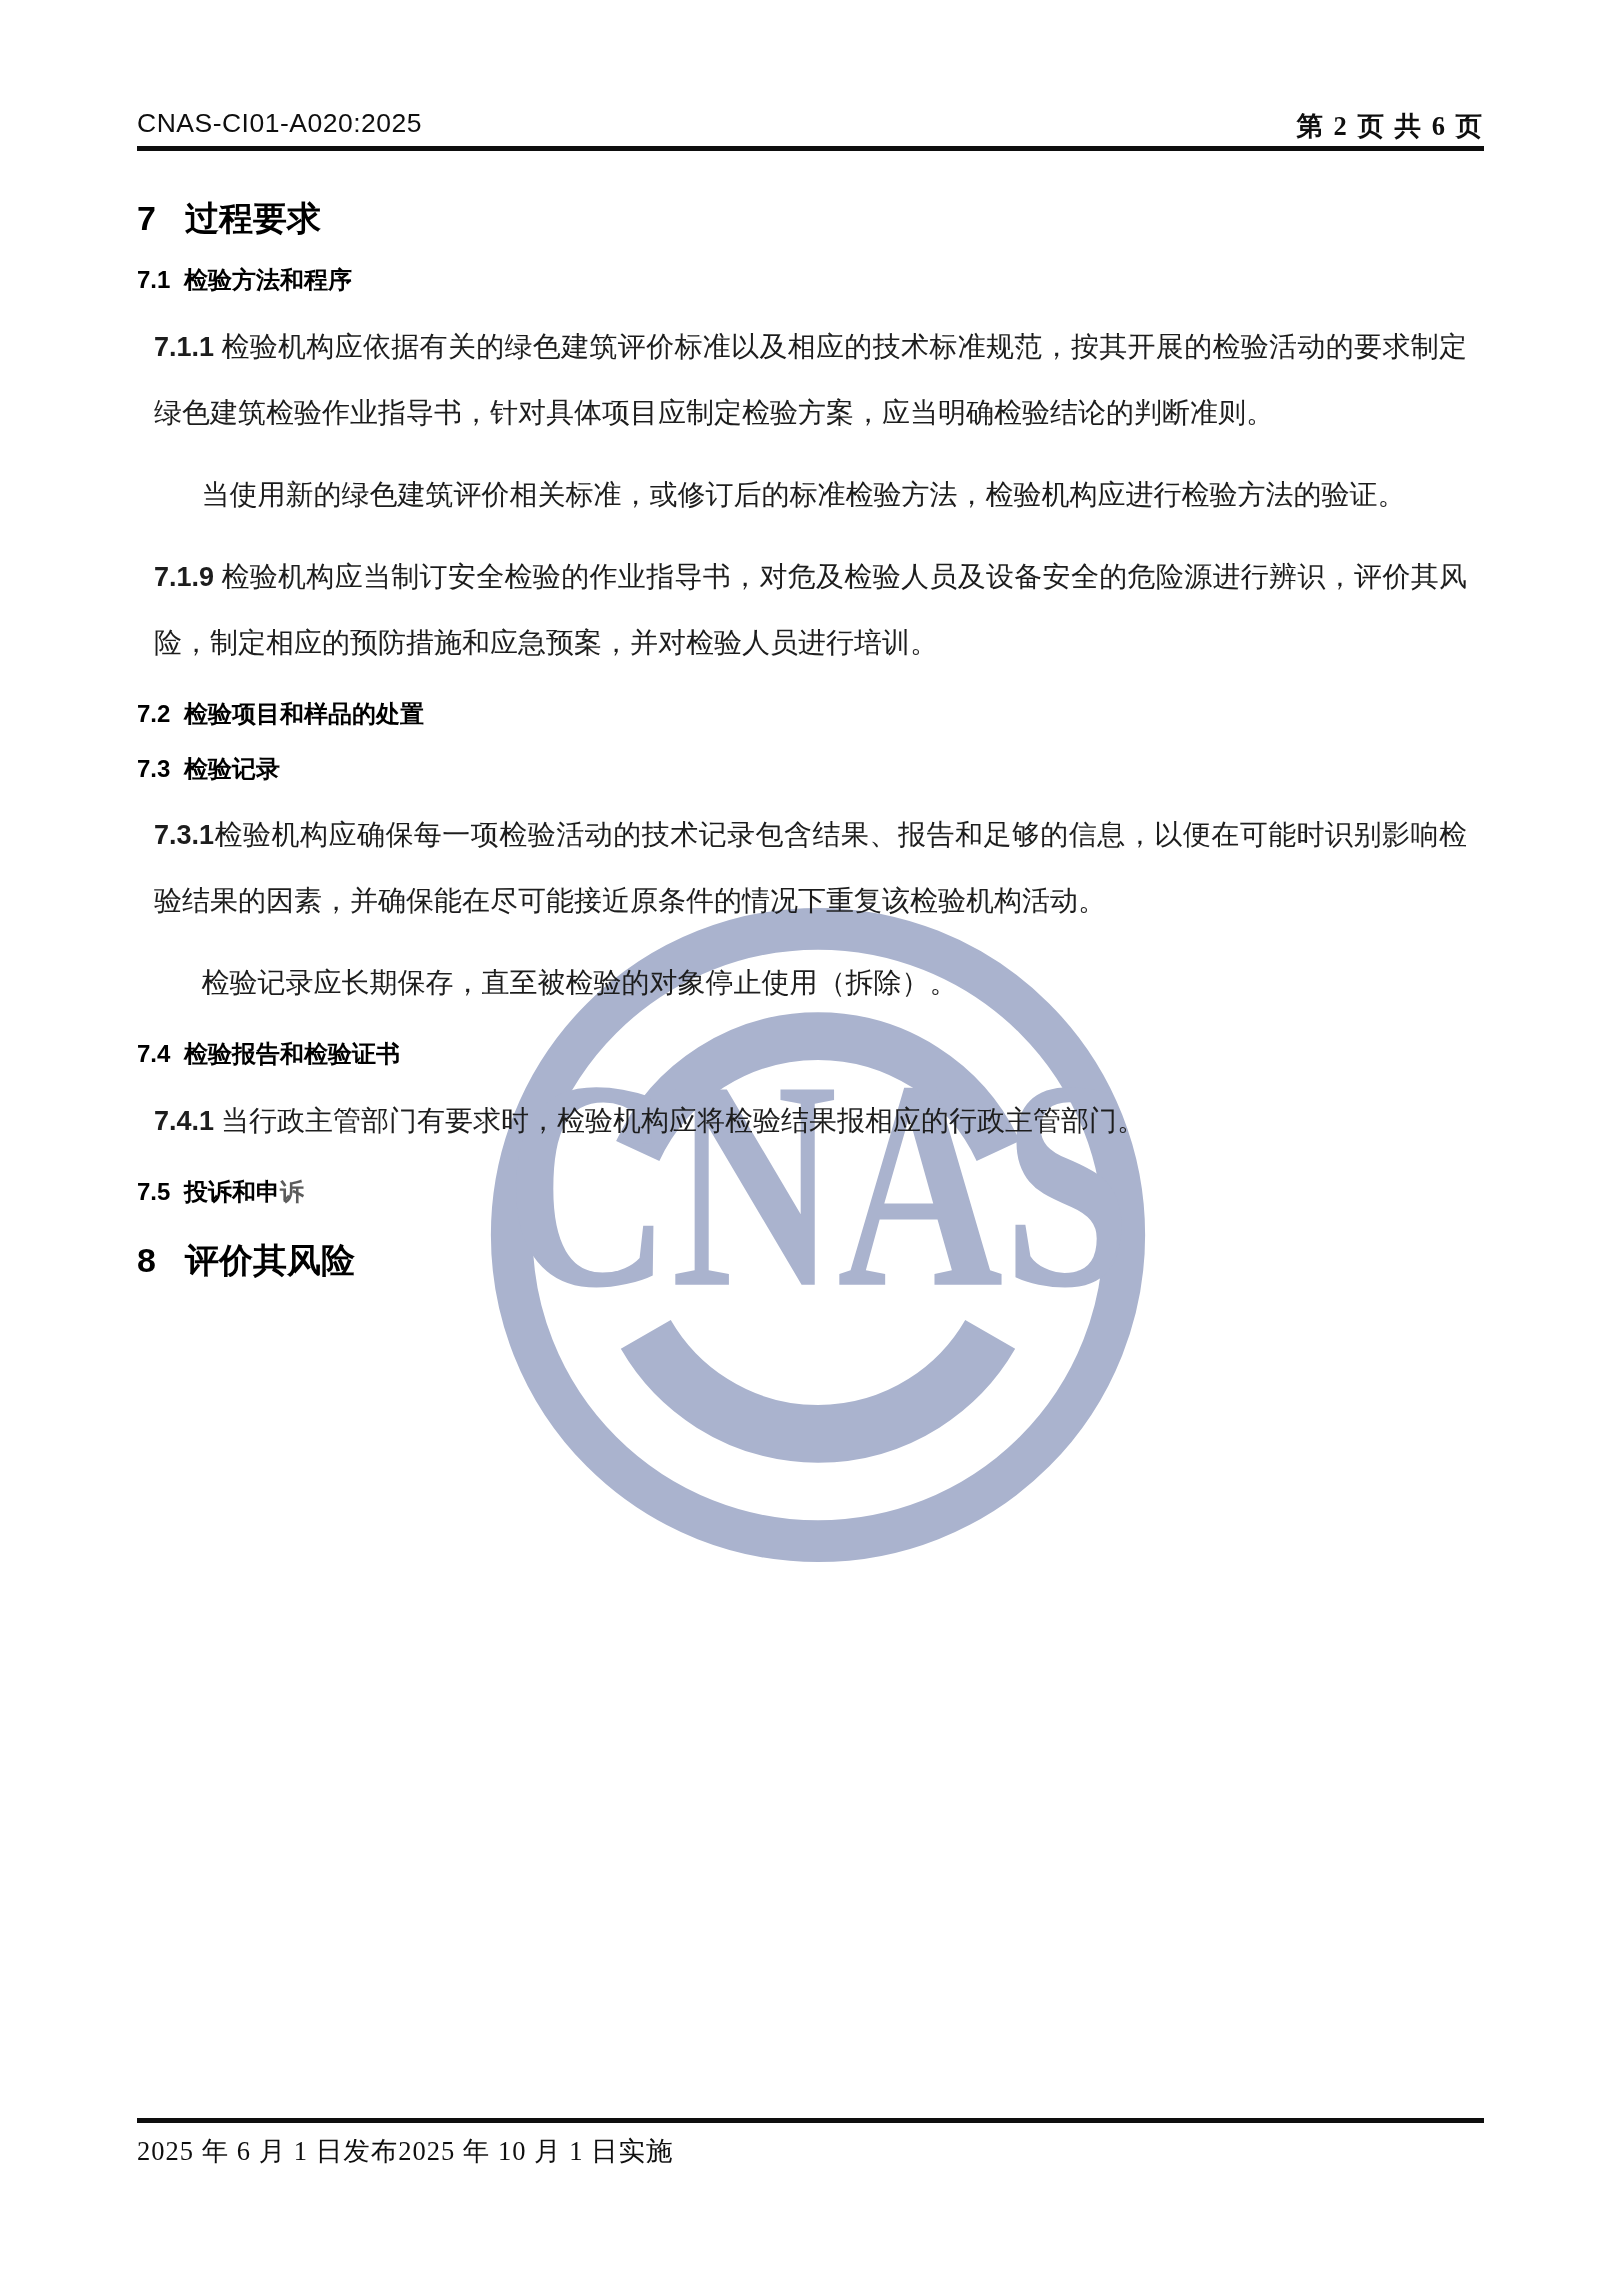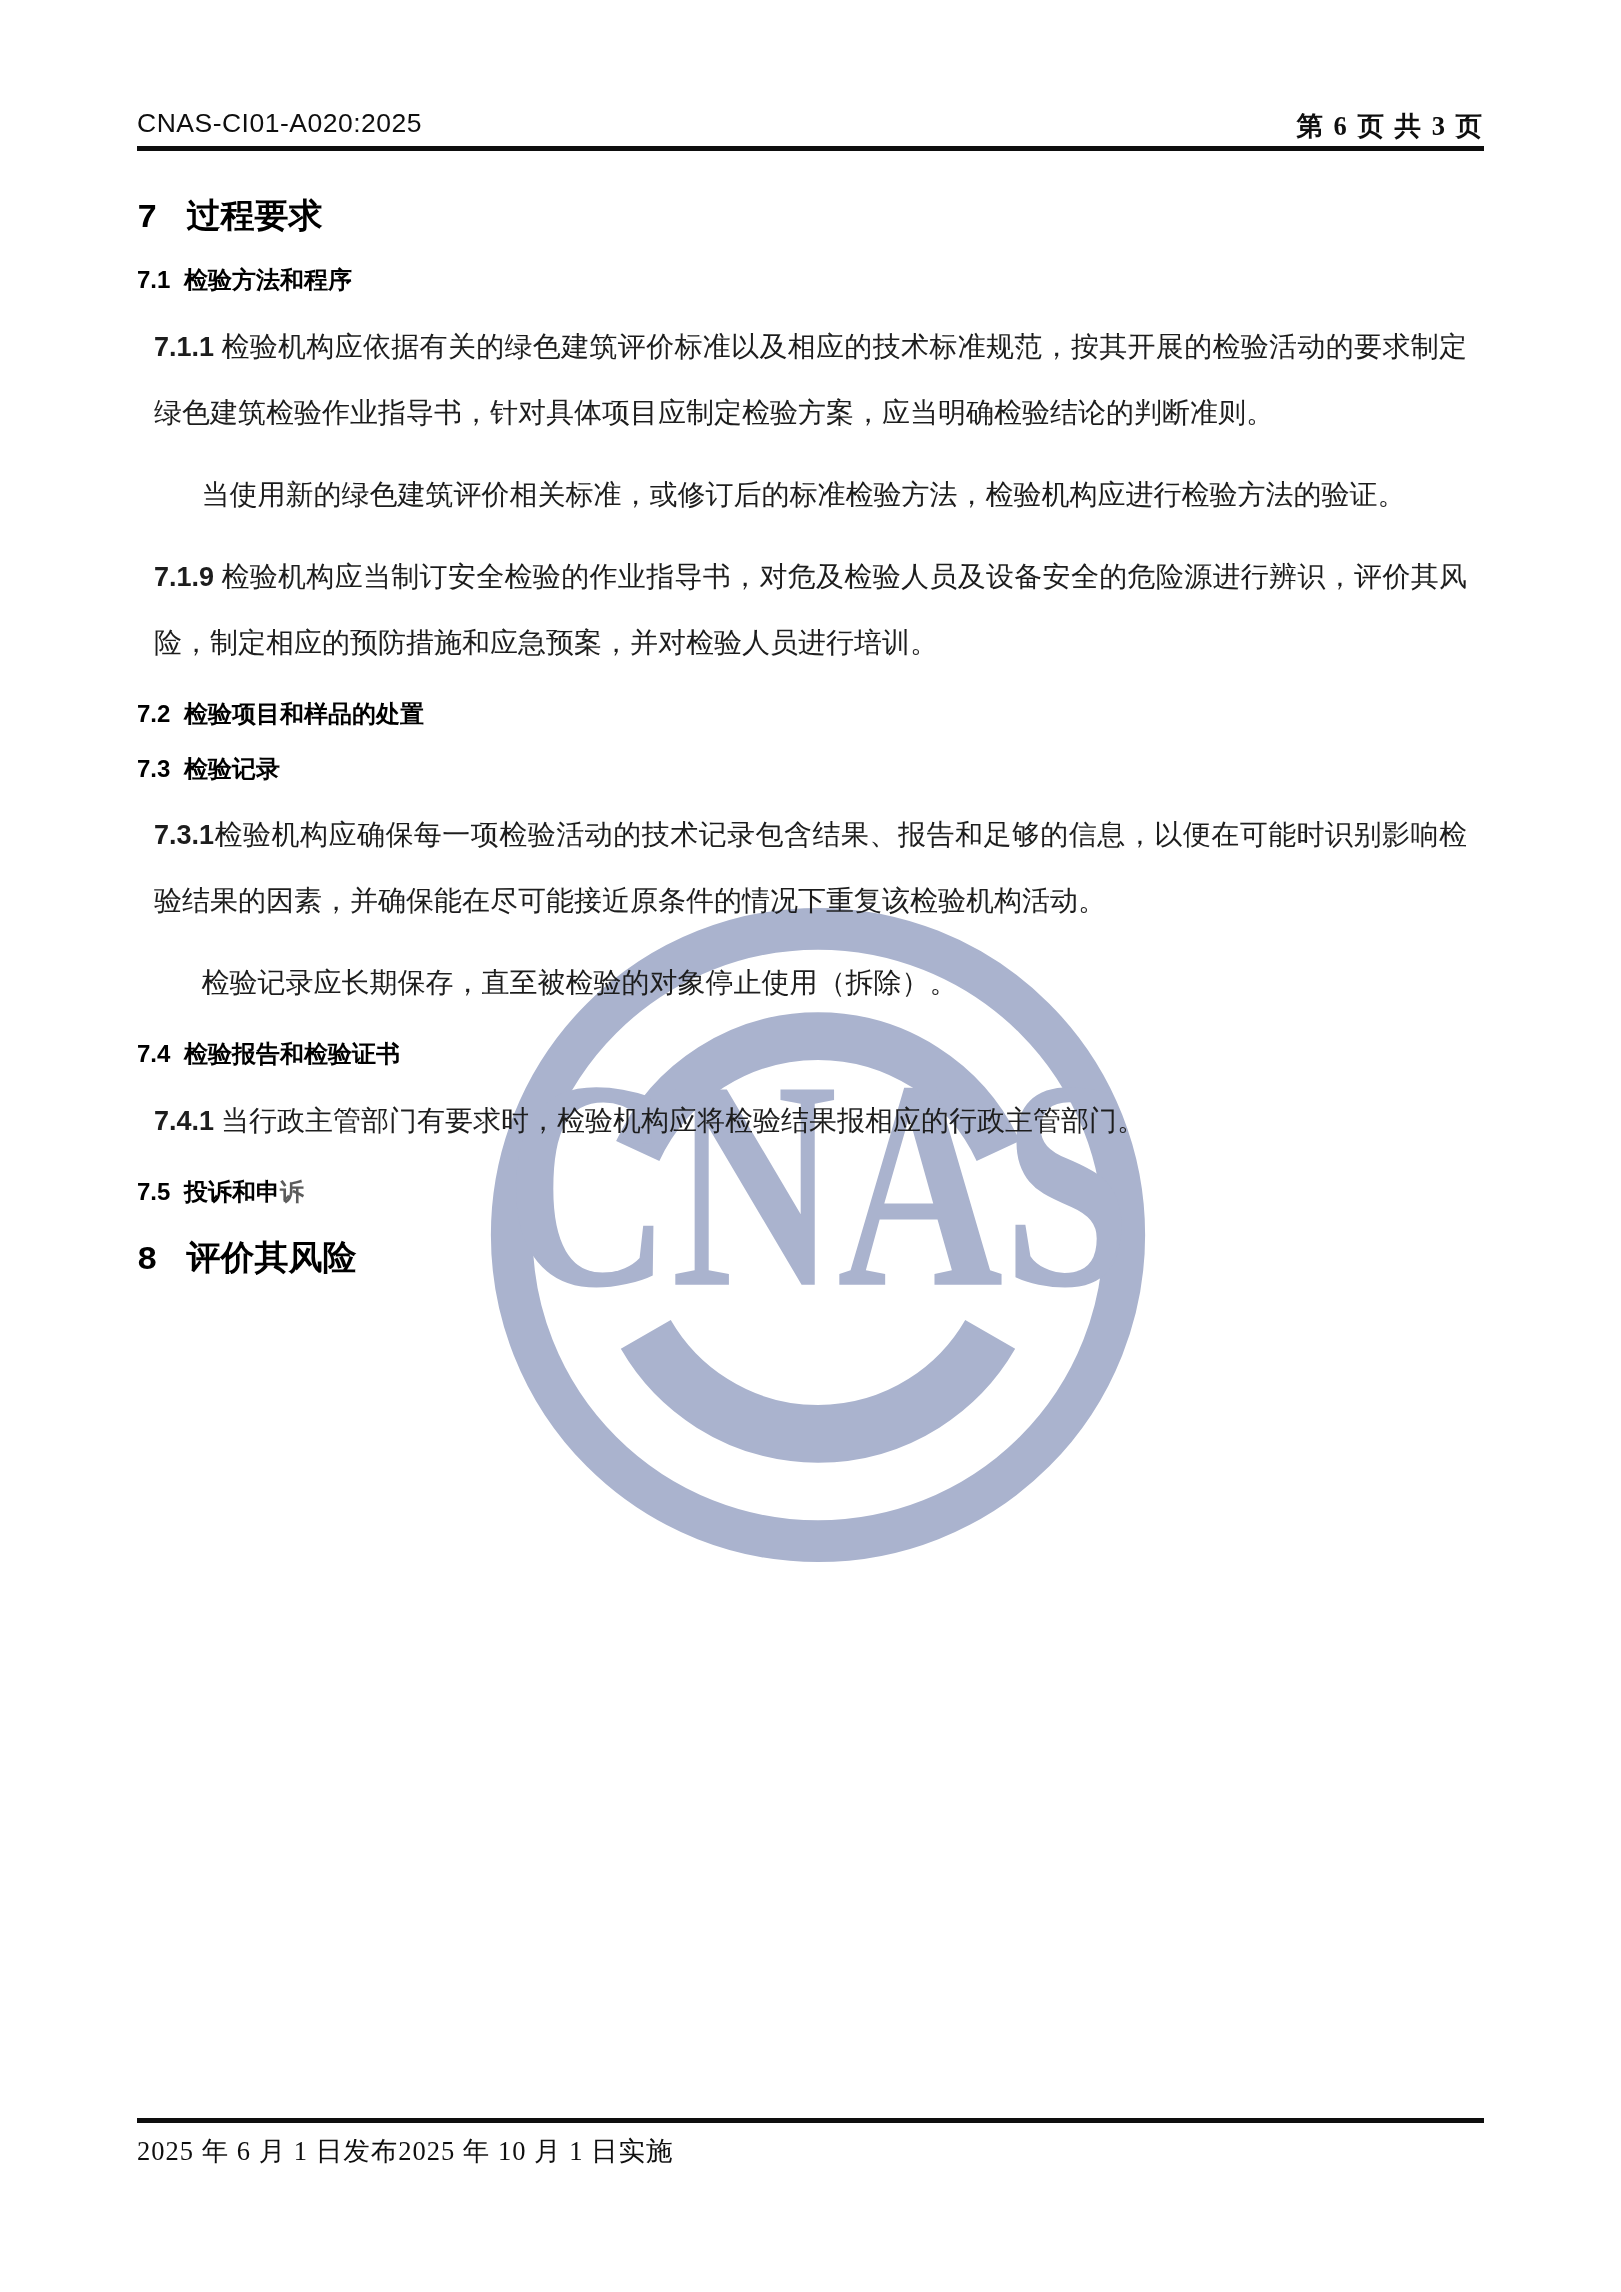--- a/index.html
+++ b/index.html
@@ -31,21 +31,21 @@
   }
   .watermark text{
     font-family:"Liberation Serif",serif;
     font-weight:700;
   }
   
   .content{
     position:absolute;top:167px;left:137px;width:1347px;z-index:2;
   }
   .h1{
-    font-family:Liberation Mono, monospace;font-weight:700;
+    font-family:Liberation Sans, sans-serif;font-weight:700;
     font-size:34px;color:#000;margin:29px 0 19.6px;line-height:1.35;
   }
   .h1 .clause-num{margin-right:29px;}
   .h2{
     font-family:"Liberation Sans",sans-serif;font-weight:700;
     font-size:24px;color:#000;margin:21.6px 0 9.8px;line-height:1.4;
   }
   .h2 .clause-num{margin-right:13.7px;}
   .para{
     font-size:28px;line-height:65px;margin:17px;
@@ -68,21 +68,21 @@
     font-size:26.5px;color:#0f0f0f;z-index:2;letter-spacing:1px;
   }
 </style>
 </head>
 <body>
 
 <div class="page">
 
   <div class="header">
     <span class="doc-number">CNAS-CI01-A020:2025</span>
-    <span class="page-info">第 6 页 共 3 页</span>
+    <span class="page-info">第 2 页 共 6 页</span>
   </div>
   <div class="header-rule"></div>
 
   <svg class="watermark" viewBox="0 0 700 700" aria-hidden="true">
     <g fill="none" stroke-linecap="butt" stroke="#aab3ce">
 
       <circle cx="350" cy="350" r="308" stroke-width="42"></circle>
 
       <path d="M 168.7 265.5 A 200 200 0 0 1 531.3 265.5" stroke-width="48"></path>
 

